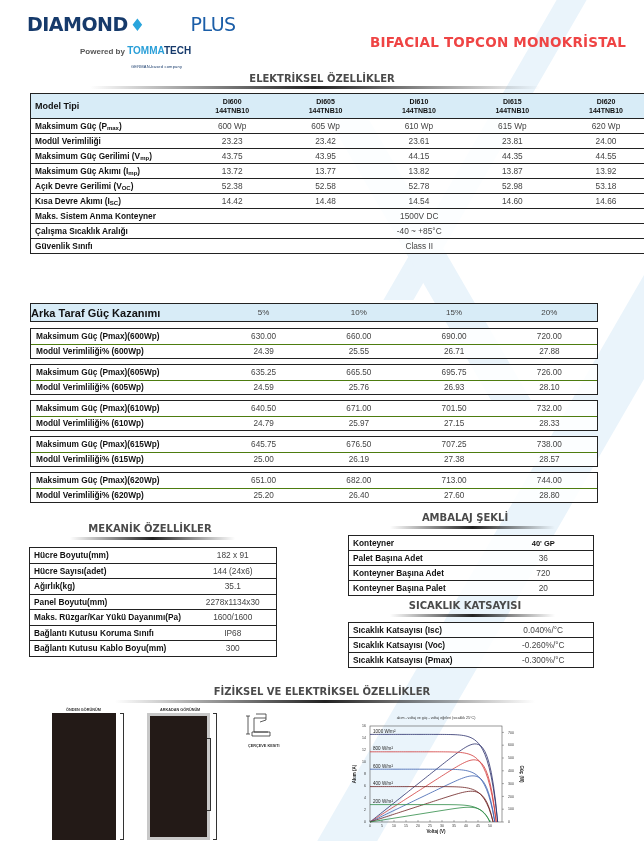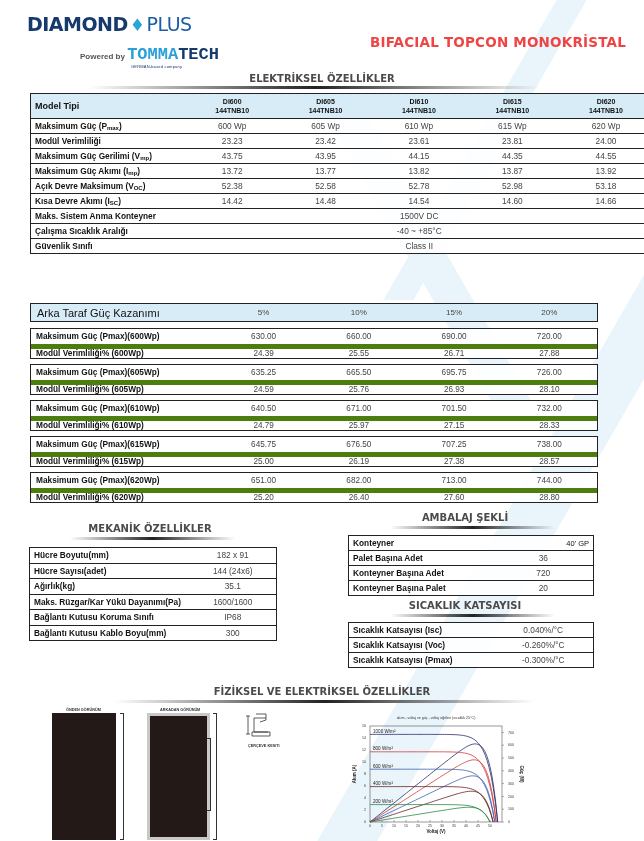--- a/index.html
+++ b/index.html
@@ -1,44 +1,44 @@
 <!DOCTYPE html>
 <html><head>
 <meta charset="utf-8">
 <style>
   * { box-sizing: border-box; margin: 0; padding: 0; }
   html, body { width: 644px; height: 841px; overflow: hidden; background: #ffffff; }
   body { position: relative; font-family: "Liberation Sans", sans-serif; color: #1a1a1a; }
   .bg-stripe { position: absolute; background: #eaf4fb; transform: skewX(-30deg); z-index: 0; }
   .abs { position: absolute; z-index: 1; }
   .logo-main { left: 27px; top: 13px; font-family: "DejaVu Sans", sans-serif; font-weight: bold; font-size: 19px; color: #163a6b; letter-spacing: -0.5px; white-space: nowrap; }
-  .logo-main .plus { font-weight: normal; color: #1b5ea8; }
+  .logo-main .plus { font-weight: normal; color: #1b5ea8; margin-left: 44px; }
   .logo-main .gem { display: inline-block; color: #2aa5dc; font-size: 17px; margin: 0 2px; }
   .powered { left: 80px; top: 45px; font-size: 8px; font-weight: bold; color: #555; white-space: nowrap; }
-  .powered .brand { font-family: Liberation Mono, monospace; color: #2a9fd8; font-size: 17px; font-weight: bold; }
+  .powered .brand { font-family: Liberation Sans, sans-serif; color: #2a9fd8; font-size: 10px; font-weight: bold; }
   .powered .brand .tech { color: #163a6b; }
   .german { left: 131px; top: 64px; font-size: 4px; color: #163a6b; letter-spacing: 0.2px; }
   .product-title { right: 18px; top: 34px; font-family: "DejaVu Sans", sans-serif; font-weight: bold; font-size: 13.5px; color: #ef4444; letter-spacing: 0.2px; }
   .section-title { font-family: "DejaVu Sans", sans-serif; font-weight: bold; font-size: 10px; color: #4a4a4a; text-align: center; }
   .rule { height: 3px; background: linear-gradient(to right, rgba(0,0,0,0), #222 50%, rgba(0,0,0,0)); }
   table { border-collapse: collapse; }
   .t { position: absolute; z-index: 1; border: 1.5px solid #222; background: rgba(255,255,255,0.85); }
   .t td { border-bottom: 1px solid #222; font-size: 8.3px; height: 15px; padding: 0 4px; }
   .lbl { font-family: "Liberation Sans", sans-serif; font-weight: bold; font-stretch: condensed; color: #111; white-space: nowrap; transform-origin: left; }
   .val { text-align: center; color: #444; font-size: 8.2px; }
   .hdr { background: #d8ecf7; }
   .hdr td { height: 25px; border-bottom: 1.5px solid #222; }
   .hdr .m { text-align: center; font-weight: bold; font-size: 7px; line-height: 9px; color: #111; }
   .sub { font-size: 6px; vertical-align: -1px; }
   .gain { position: absolute; z-index: 1; left: 30px; top: 303px; width: 568px; height: 19px; border: 1.5px solid #222; background: #d8ecf7; display: flex; align-items: center; }
-  .gain .title { width: 185px; padding-left: 6px; font-weight: normal; font-size: 11px; color: #111; }
+  .gain .title { width: 185px; font-weight: bold; font-size: 11px; color: #111; }
   .gain .pct { flex: 1; text-align: center; font-size: 8px; color: #444; }
   .pair { position: absolute; z-index: 1; left: 30px; width: 568px; border: 1.5px solid #222; background: rgba(255,255,255,0.85); }
   .pair .row { display: flex; height: 14.5px; align-items: center; }
-  .pair .row + .row { border-top: 5px solid #4d7c0f; }
+  .pair .row + .row { border-top: 1px solid #4d7c0f; }
   .pair .lbl { width: 185px; padding-left: 5px; font-size: 8.3px; }
   .pair .v { flex: 1; text-align: center; font-size: 8.2px; color: #444; }
   .panel-front { position: absolute; left: 52px; top: 713px; width: 64px; height: 127px; background: #231a17; z-index: 1; }
   .panel-back { position: absolute; left: 147px; top: 713px; width: 63px; height: 127px; background: #231a17; border: 3px solid #c8c8c8; z-index: 1; }
   .dim { position: absolute; z-index: 1; border: 1px solid #333; border-left: none; width: 4px; }
   .tiny { position: absolute; z-index: 1; font-size: 3.8px; color: #333; font-weight: bold; white-space: nowrap; }
   .chart-wrap { position: absolute; left: 340px; top: 710px; width: 190px; height: 131px; z-index: 1; }
 </style>
 </head>
 <body>
@@ -121,21 +121,21 @@
       </tr>
       <tr>
         <td class="lbl"><span>Maksimum Güç Akımı (I</span><span class="sub">mp</span><span>)</span></td>
         <td class="val">13.72</td>
         <td class="val">13.77</td>
         <td class="val">13.82</td>
         <td class="val">13.87</td>
         <td class="val">13.92</td>
       </tr>
       <tr>
-        <td class="lbl"><span>Açık Devre Maksimum (V</span><span class="sub">OC</span><span>)</span></td>
+        <td class="lbl"><span>Açık Devre Gerilimi (V</span><span class="sub">OC</span><span>)</span></td>
         <td class="val">52.38</td>
         <td class="val">52.58</td>
         <td class="val">52.78</td>
         <td class="val">52.98</td>
         <td class="val">53.18</td>
       </tr>
       <tr>
         <td class="lbl"><span>Kısa Devre Akımı (I</span><span class="sub">SC</span><span>)</span></td>
         <td class="val">14.42</td>
         <td class="val">14.48</td>
@@ -264,20 +264,24 @@
       </tr>
       <tr>
         <td class="lbl" style="height:15.5px">Hücre Sayısı(adet)</td>
         <td class="val">144 (24x6)</td>
       </tr>
       <tr>
         <td class="lbl" style="height:15.5px">Ağırlık(kg)</td>
         <td class="val">35.1</td>
       </tr>
       <tr>
+        <td class="lbl" style="height:15.5px">Panel Boyutu(mm)</td>
+        <td class="val">2278x1134x30</td>
+      </tr>
+      <tr>
         <td class="lbl" style="height:15.5px">Maks. Rüzgar/Kar Yükü Dayanımı(Pa)</td>
         <td class="val">1600/1600</td>
       </tr>
       <tr>
         <td class="lbl" style="height:15.5px">Bağlantı Kutusu Koruma Sınıfı</td>
         <td class="val">IP68</td>
       </tr>
       <tr>
         <td class="lbl" style="height:15.5px">Bağlantı Kutusu Kablo Boyu(mm)</td>
         <td class="val">300</td>
@@ -288,21 +292,21 @@
 <div class="abs section-title" style="left:380px; width:170px; top:512px;">AMBALAJ ŞEKLİ</div>
 <div class="abs rule" style="left:390px; width:165px; top:526px;"></div>
 <table class="t" style="left:348px; top:535px; width:246px;padding-left:48px;">
   <colgroup>
       <col style="width:145px">
       <col>
     </colgroup>
   <tbody id="pack-rows">
       <tr>
         <td class="lbl" style="height:15px">Konteyner</td>
-        <td class="val" style="font-weight: normal; color: rgb(17, 17, 17); font-size: 7.5px; text-align: right;">40' GP</td>
+        <td class="val" style="font-weight: bold; color: rgb(17, 17, 17); font-size: 7.5px;">40' GP</td>
       </tr>
       <tr>
         <td class="lbl" style="height:15px">Palet Başına Adet</td>
         <td class="val">36</td>
       </tr>
       <tr>
         <td class="lbl" style="height:15px">Konteyner Başına Adet</td>
         <td class="val">720</td>
       </tr>
       <tr>

